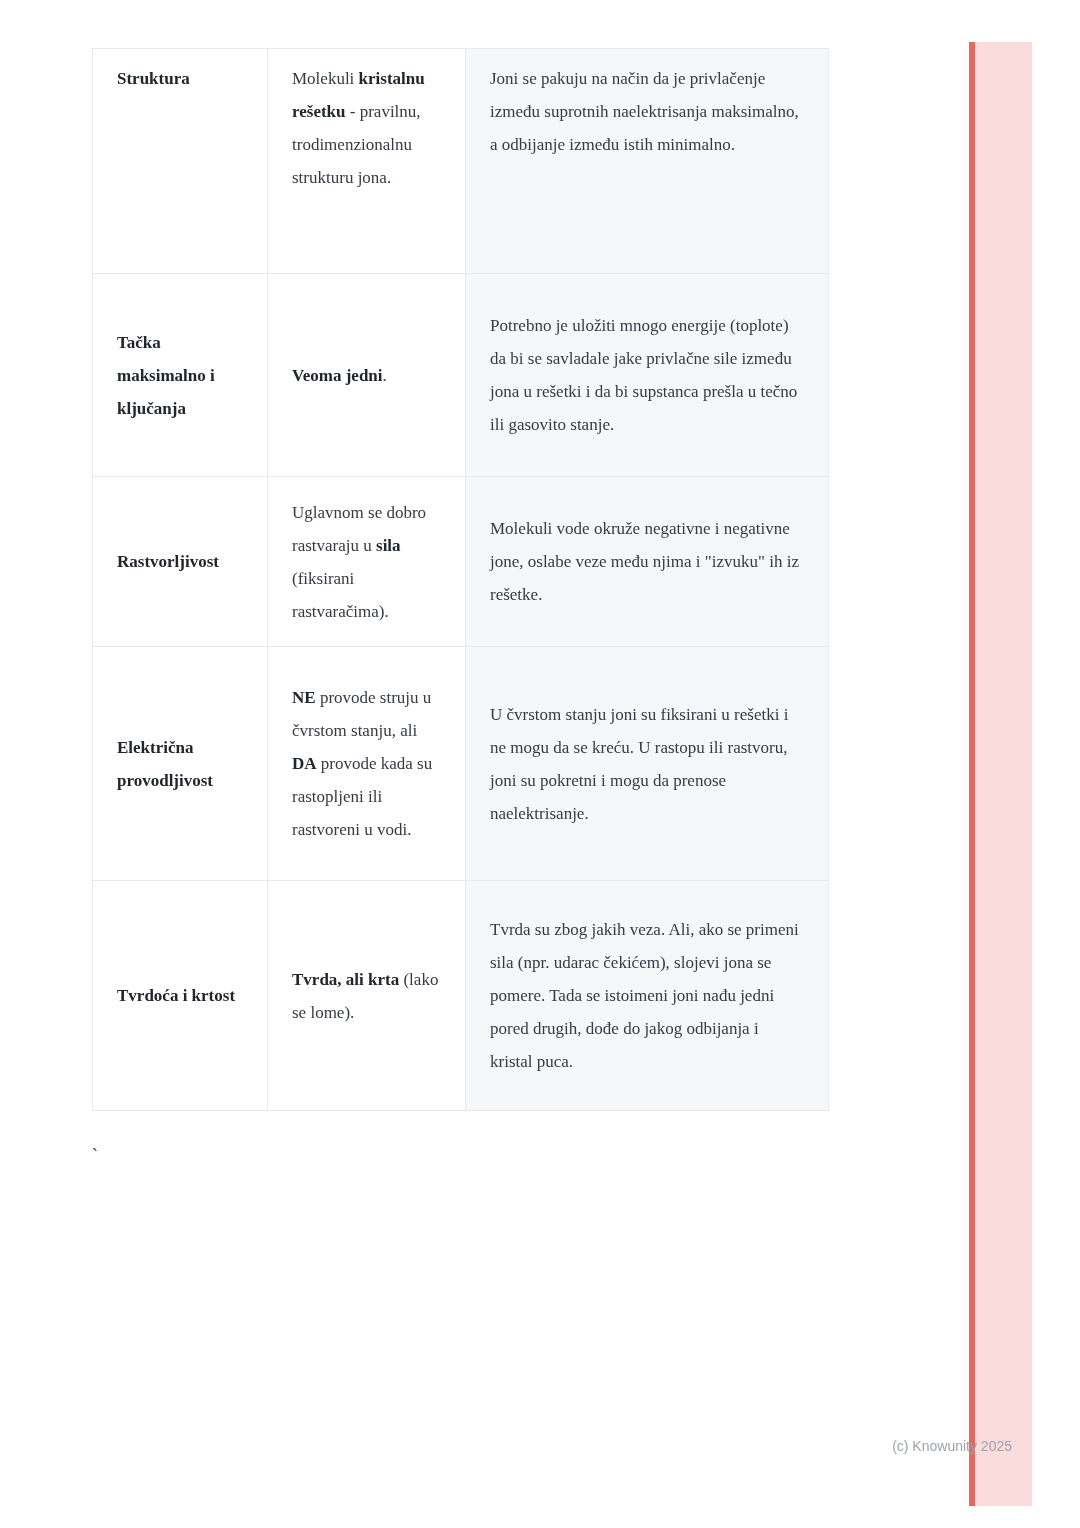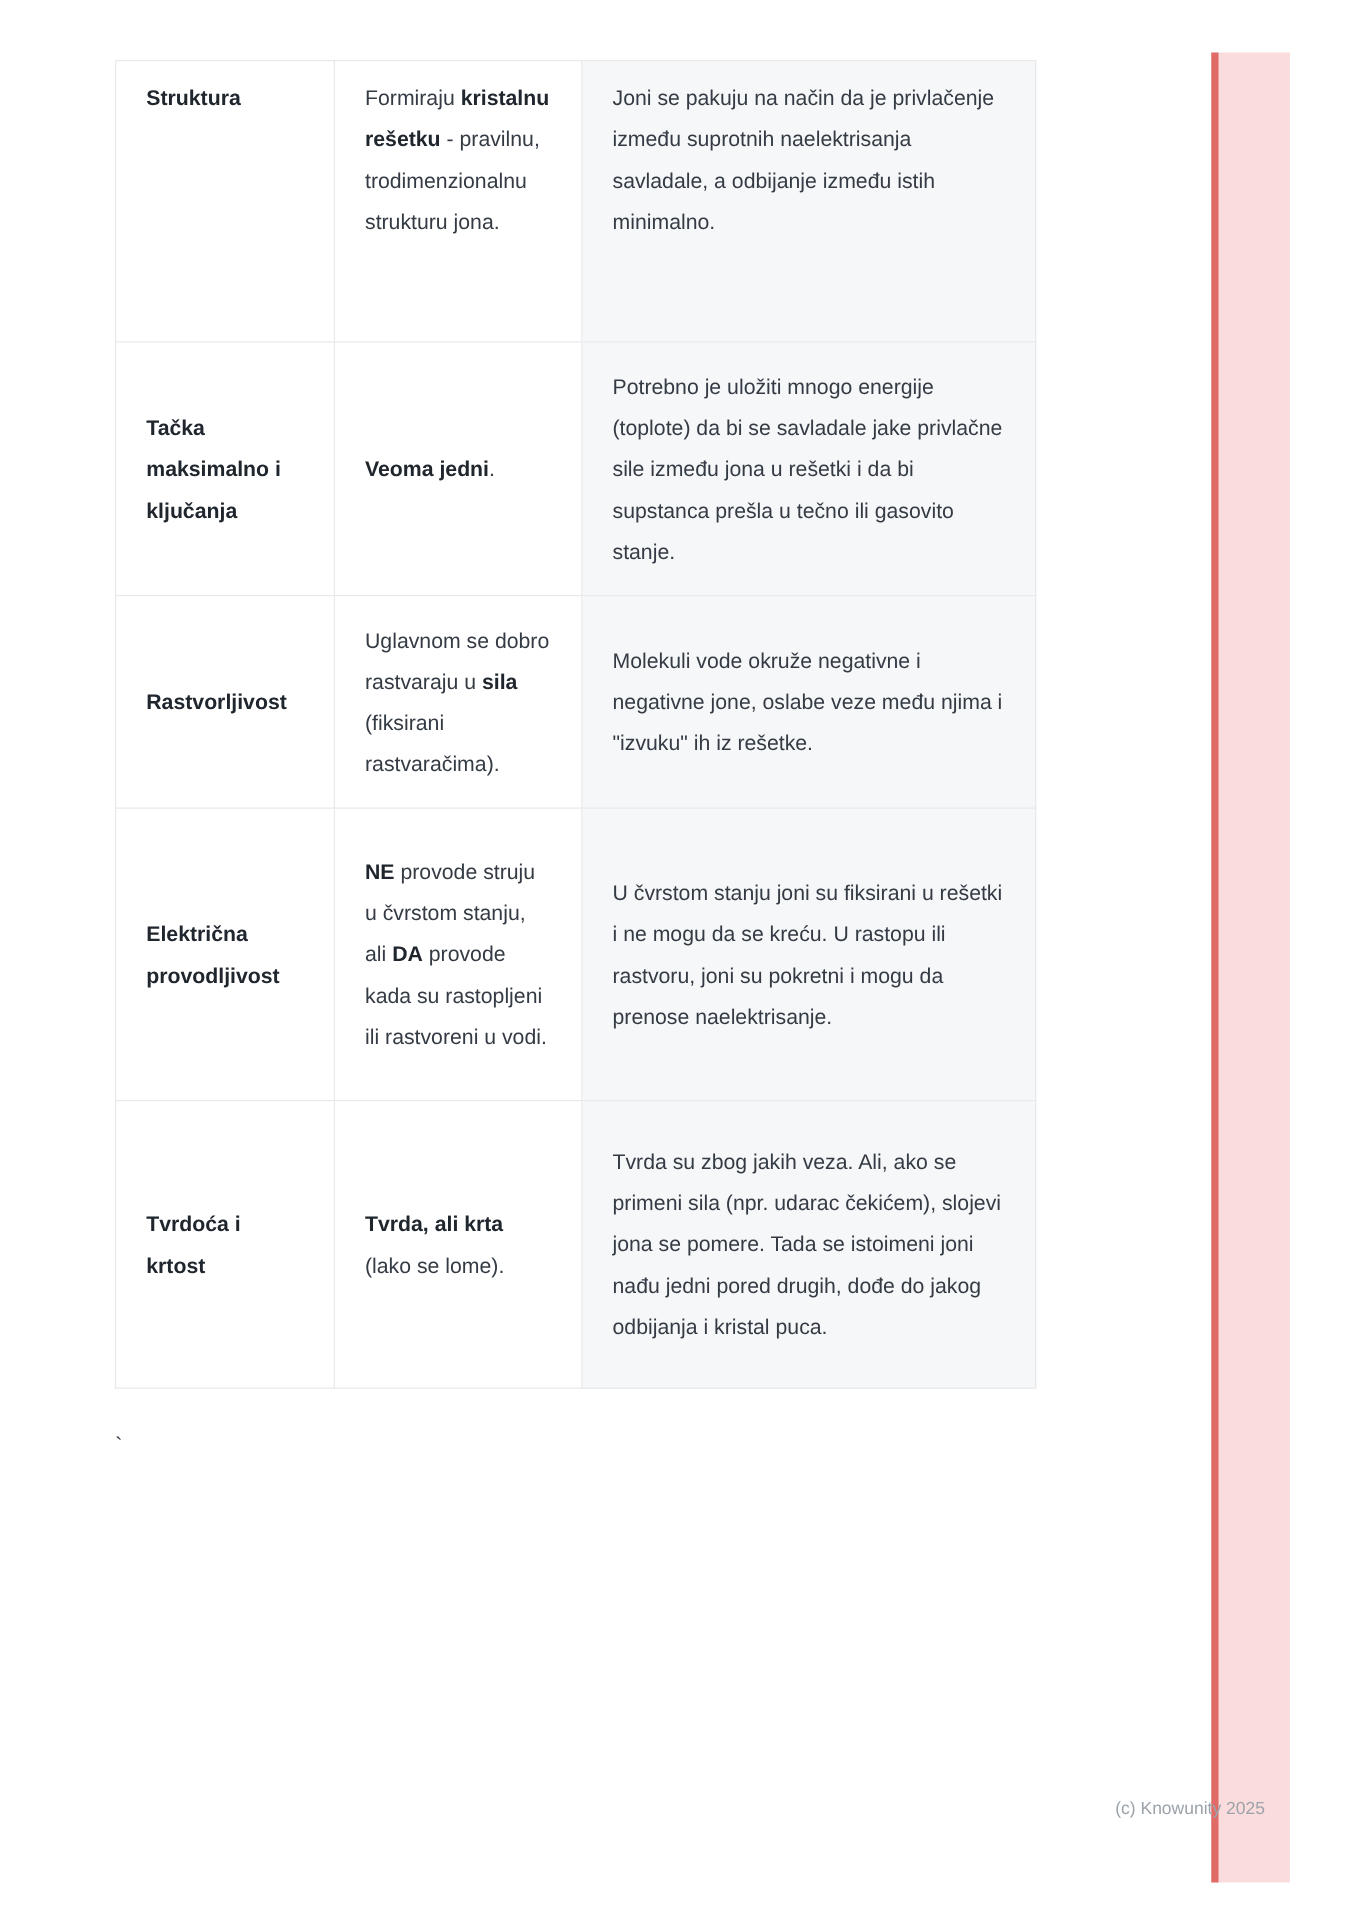--- a/index.html
+++ b/index.html
@@ -31,20 +31,21 @@
     color: #343b44;
   }
   .props-table col.c1 { width: 175px; }
   .props-table col.c2 { width: 198px; }
   .props-table col.c3 { width: 363px; }
   .props-table td {
     border: 1px solid #e7e9ec;
     padding: 12px 24px 12px 24px;
     vertical-align: middle;
     background: #ffffff;
+    font-family: Liberation Serif, serif;
   }
   .props-table td.explanation { background: #f6f7f8; }
   .props-table tr.top-aligned td { vertical-align: top; padding-top: 13px; }
   .props-table tr:nth-child(1) { height: 225px; }
   .props-table tr:nth-child(2) { height: 203px; }
   .props-table tr:nth-child(3) { height: 170px; }
   .props-table tr:nth-child(4) { height: 234px; }
   .props-table tr:nth-child(5) { height: 230px; }
   .props-table td.property {
     font-weight: 700;
@@ -99,22 +100,22 @@
 
   <table class="props-table">
     <colgroup>
         <col class="c1">
         <col class="c2">
         <col class="c3">
       </colgroup>
     <tbody>
       <tr class="top-aligned">
         <td class="property">Struktura</td>
-        <td class="value"><span>Formiraju </span><strong>kristalnu rešetku</strong><span> - pravilnu, trodimenzionalnu strukturu jona.</span></td>
-        <td class="explanation">Joni se pakuju na način da je privlačenje između suprotnih naelektrisanja savladale, a odbijanje između istih minimalno.</td>
+        <td class="value"><span>Molekuli </span><strong>kristalnu rešetku</strong><span> - pravilnu, trodimenzionalnu strukturu jona.</span></td>
+        <td class="explanation">Joni se pakuju na način da je privlačenje između suprotnih naelektrisanja maksimalno, a odbijanje između istih minimalno.</td>
       </tr>
       <tr>
         <td class="property">Tačka maksimalno i ključanja</td>
         <td class="value"><strong>Veoma jedni</strong><span>.</span></td>
         <td class="explanation">Potrebno je uložiti mnogo energije (toplote) da bi se savladale jake privlačne sile između jona u rešetki i da bi supstanca prešla u tečno ili gasovito stanje.</td>
       </tr>
       <tr>
         <td class="property">Rastvorljivost</td>
         <td class="value"><span>Uglavnom se dobro rastvaraju u </span><strong>sila</strong><span> (fiksirani rastvaračima).</span></td>
         <td class="explanation">Molekuli vode okruže negativne i negativne jone, oslabe veze među njima i "izvuku" ih iz rešetke.</td>

